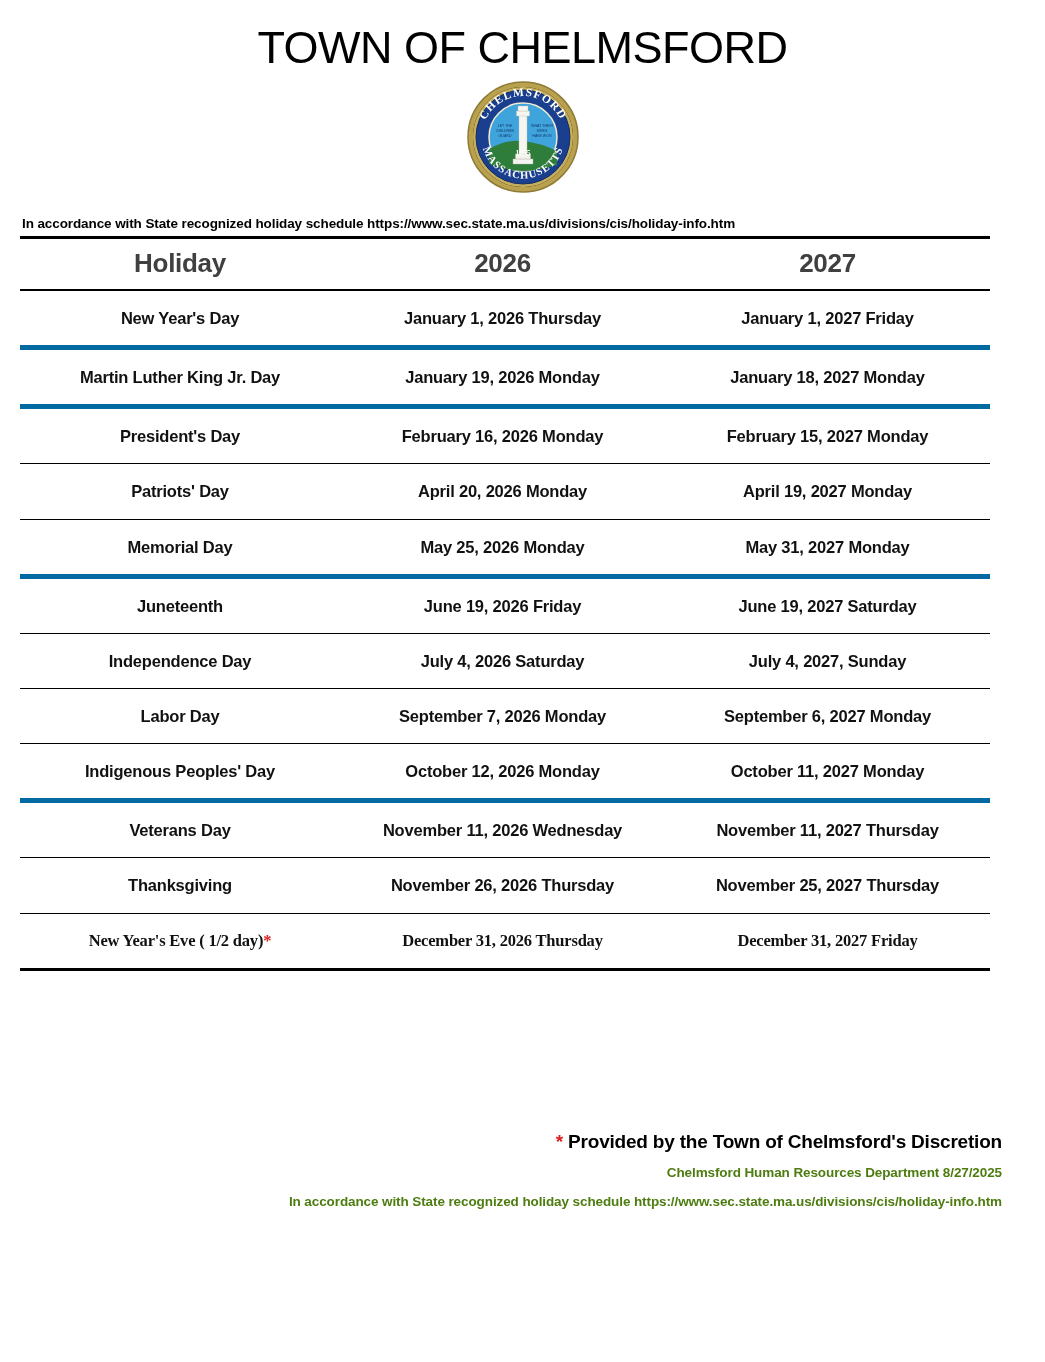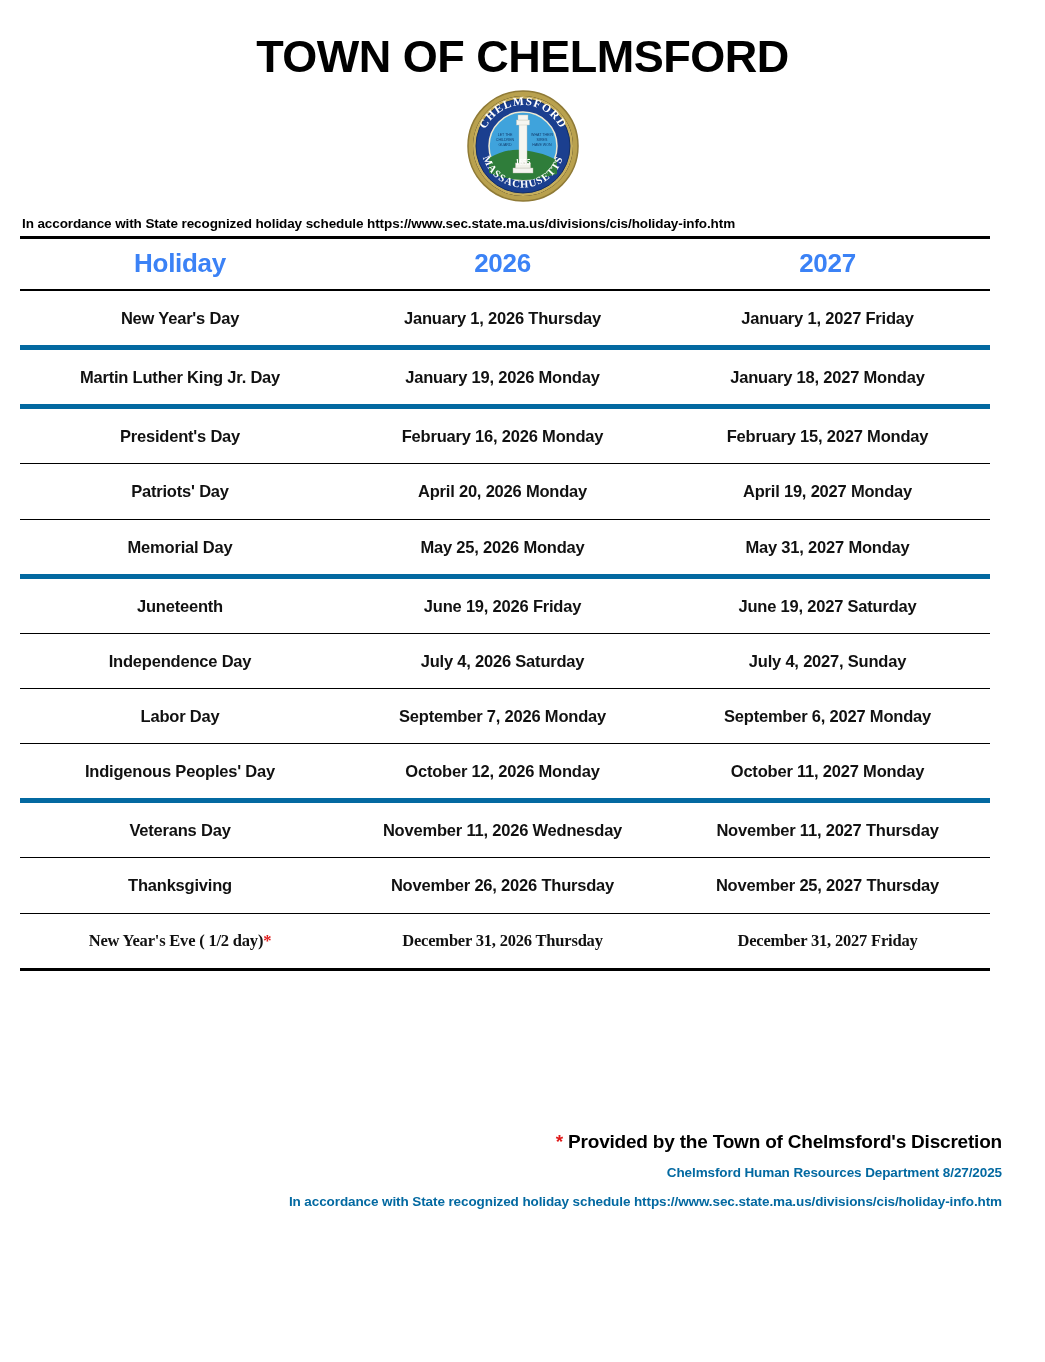--- a/index.html
+++ b/index.html
@@ -21,24 +21,24 @@
     width: 1045px;
     height: 1362px;
     position: relative;
     box-sizing: border-box;
   }
 
   
   .doc-title {
     text-align: center;
     font-size: 45px;
-    font-weight: bold;
+    font-weight: normal;
     letter-spacing: -0.5px;
     margin: 0;
-    padding-top: 33px;
+    padding-top: 24px;
     line-height: 1.05;
     color: #000000;
   }
 
   .seal-wrap {
     display: flex;
     justify-content: center;
     margin-top: 10px;
     height: 112px;
   }
@@ -79,21 +79,21 @@
   table.holidays col.c-y1      { width: 325px; }
   table.holidays col.c-y2      { width: 325px; }
 
   table.holidays thead th {
     font-size: 26px;
     font-weight: bold;
     text-align: center;
     padding: 9px 0 10px 0;
     border-top: 3px solid #000;
     border-bottom: 2px solid #000;
-    color: #3b82f6;
+    color: #404040;
     letter-spacing: -0.3px;
   }
 
   table.holidays tbody td {
     font-size: 16.5px;
     font-weight: bold;
     text-align: center;
     padding: 18px 2px 18px 2px;
     color: #111;
     letter-spacing: -0.2px;
@@ -120,21 +120,21 @@
   .footer .note-star {
     font-size: 19px;
     font-weight: bold;
     color: #000;
     margin: 0 0 12px 0;
     letter-spacing: -0.2px;
   }
   .footer .note-sm {
     font-size: 13.5px;
     font-weight: bold;
-    color: #0369a1;
+    color: #4d7c0f;
     margin: 0 0 14px 0;
     letter-spacing: -0.1px;
     white-space: nowrap;
   }
 </style>
 </head>
 <body>
 
 <div class="page">
 

